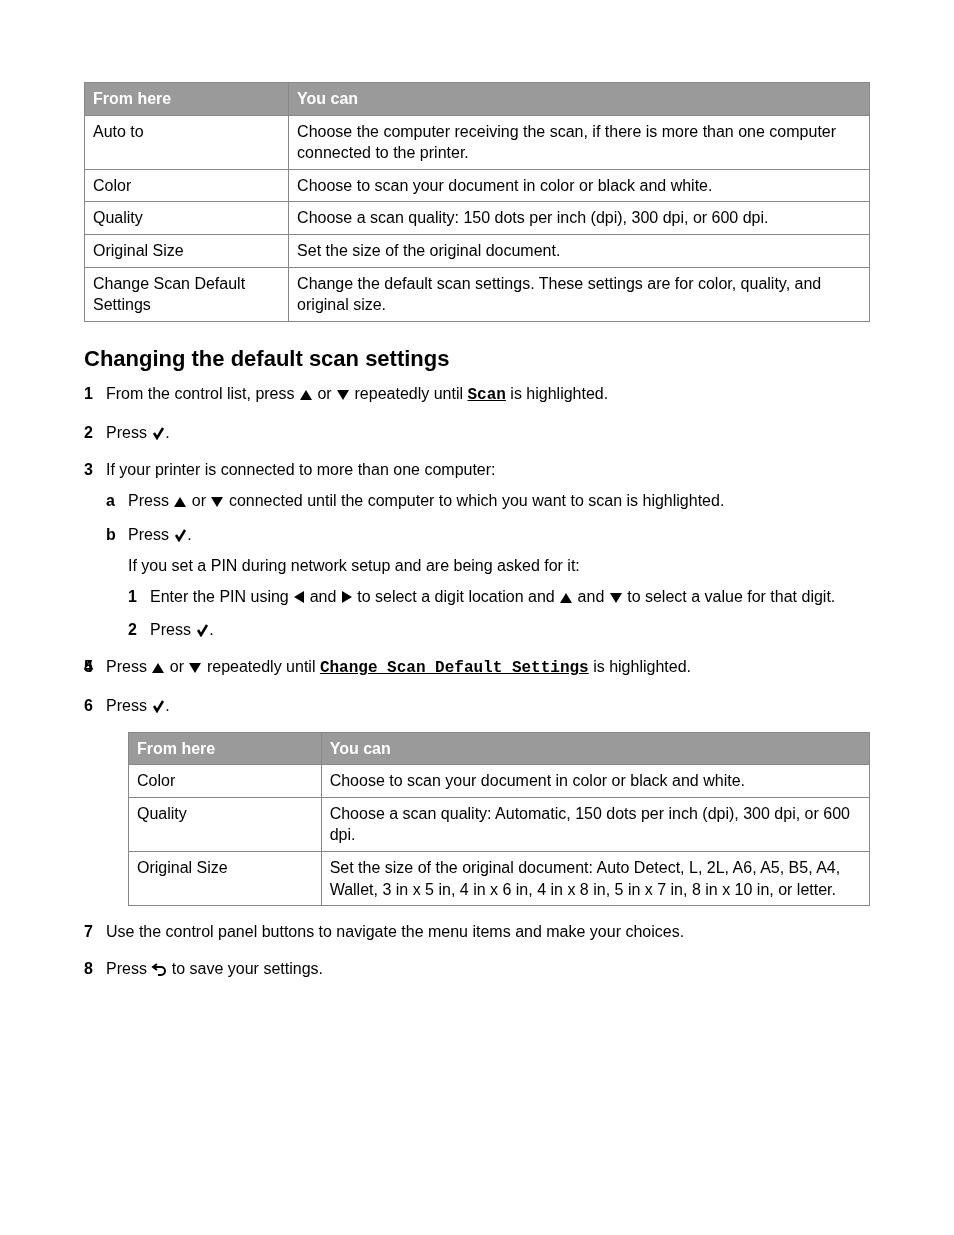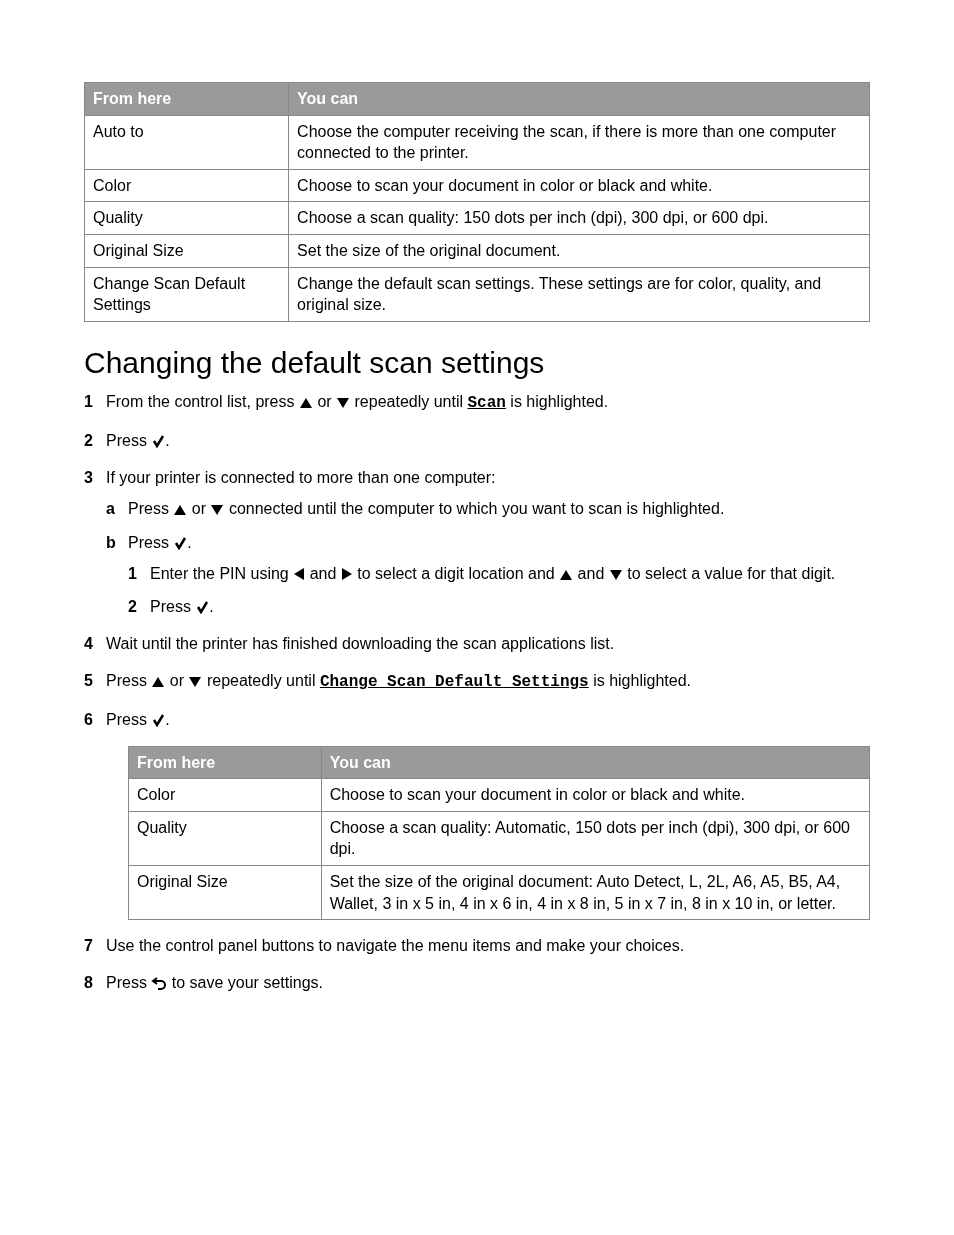--- a/index.html
+++ b/index.html
@@ -28,22 +28,22 @@
     font-size: 16px;
     line-height: 1.35;
   }
   th {
     background: #9a9a9a;
     color: #fff;
     font-weight: bold;
   }
   .col-from { width: 26%; }
   h2 {
-    font-size: 30px;
-    font-weight: normal;
+    font-size: 22px;
+    font-weight: bold;
     margin: 18px 0 10px 0;
   }
   ol.steps {
     list-style: none;
     padding: 0;
     margin: 0;
   }
   ol.steps > li {
     position: relative;
     padding-left: 22px;
@@ -156,20 +156,21 @@
               <polygon points="7,1 13,11 1,11" fill="#000"></polygon>
             </svg><span> or </span><svg class="icon" width="14" height="12">
               <polygon points="1,1 13,1 7,11" fill="#000"></polygon>
             </svg><span> connected until the computer to which you want to scan is highlighted.</span>
         </li>
         <li>
           <span class="num">b</span>
           <span>Press </span><svg class="icon" width="14" height="14">
               <path d="M3 7 L6 12 L12 2" stroke="#000" stroke-width="2.5" fill="none"></path>
             </svg><span>.</span>
+          <div class="subtext">If you set a PIN during network setup and are being asked for it:</div>
           <ol class="sub">
             <li>
               <span class="num">1</span>
               <span>Enter the PIN using </span><svg class="icon" width="12" height="14">
                   <polygon points="11,1 11,13 1,7" fill="#000"></polygon>
                 </svg><span> and </span><svg class="icon" width="12" height="14">
                   <polygon points="1,1 1,13 11,7" fill="#000"></polygon>
                 </svg><span> to select a digit location and </span><svg class="icon" width="14" height="12">
                   <polygon points="7,1 13,11 1,11" fill="#000"></polygon>
                 </svg><span> and </span><svg class="icon" width="14" height="12">
@@ -182,21 +183,20 @@
                   <path d="M3 7 L6 12 L12 2" stroke="#000" stroke-width="2.5" fill="none"></path>
                 </svg><span>.</span>
             </li>
           </ol>
         </li>
       </ol>
     </li>
 
     <li>
       <span class="num">4</span>
-      <span>Wait until the printer has finished downloading the scan applications list.</span>
     </li>
 
     <li>
       <span class="num">5</span>
       <span>Press </span><svg class="icon" width="14" height="12">
           <polygon points="7,1 13,11 1,11" fill="#000"></polygon>
         </svg><span> or </span><svg class="icon" width="14" height="12">
           <polygon points="1,1 13,1 7,11" fill="#000"></polygon>
         </svg><span> repeatedly until </span><span class="mono">Change Scan Default Settings</span><span> is highlighted.</span>
     </li>

